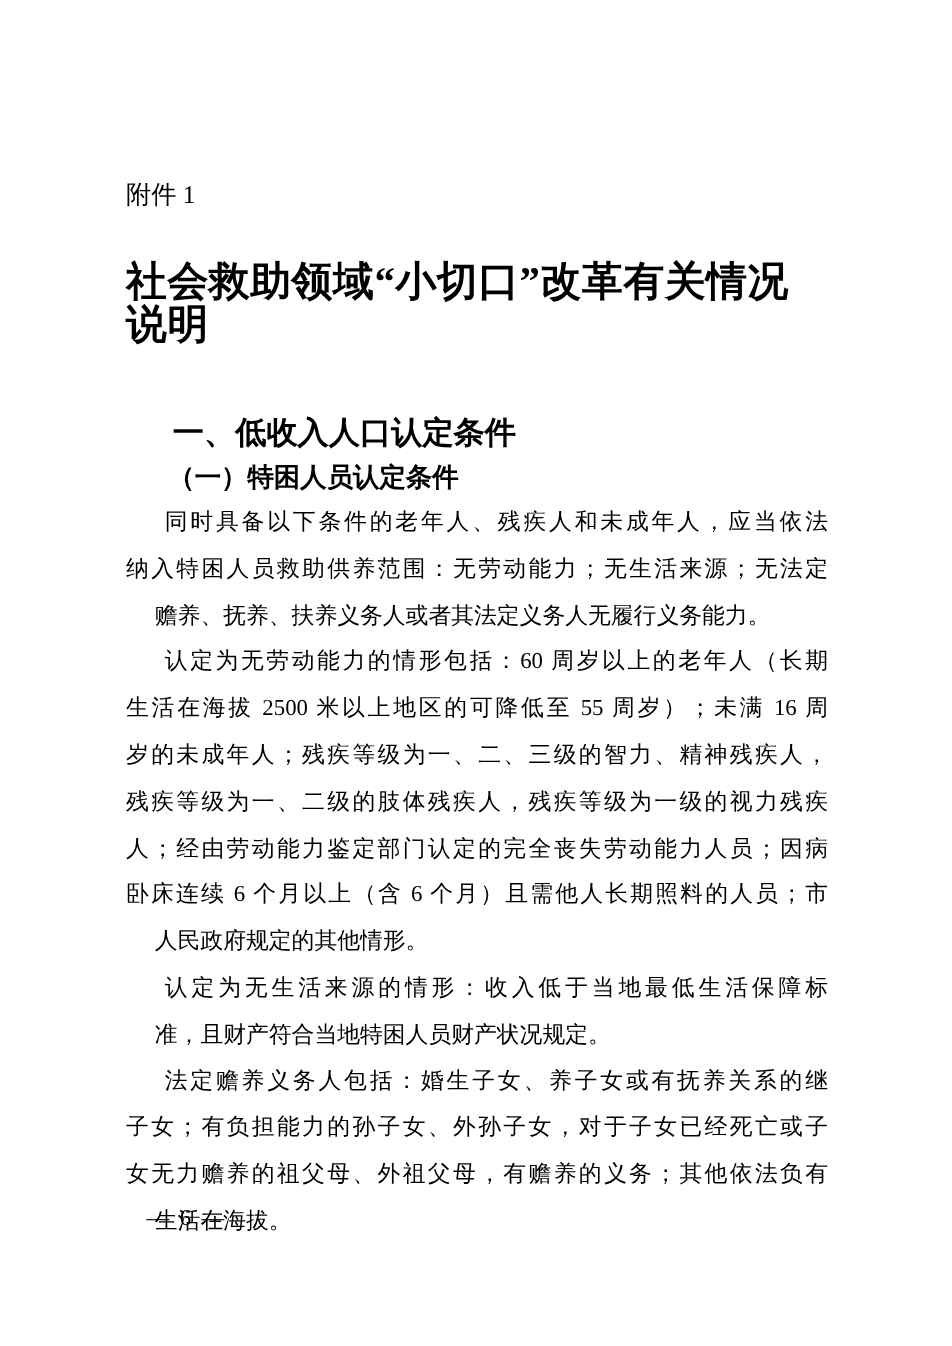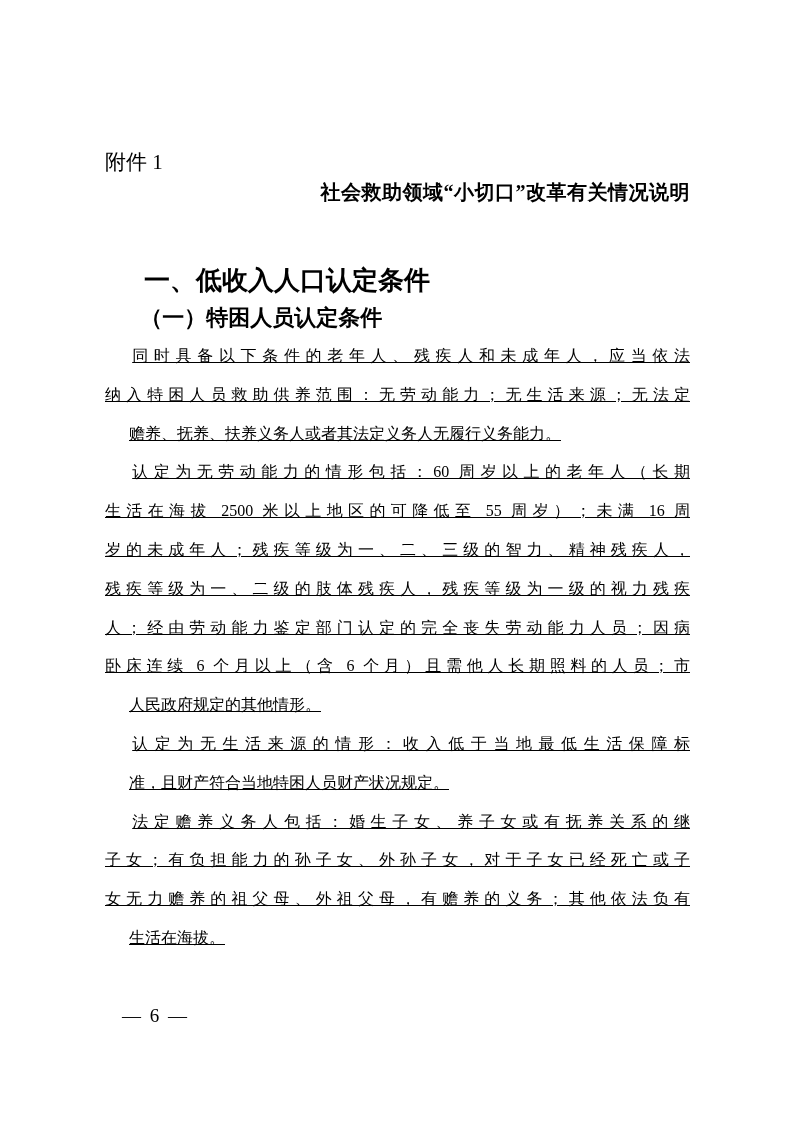--- a/index.html
+++ b/index.html
@@ -16,50 +16,50 @@
   }
   .content {
     padding: 150px 103px 0 105px;
   }
   .attachment-label {
     font-size: 21px;
     line-height: 24px;
     font-weight: normal;
   }
   .doc-title {
-    font-size: 20px;
+    margin-top: 44px;
+    font-size: 34px;
     line-height: 36px;
     font-weight: bold;
-    text-align: right;
+    text-align: left;
     letter-spacing: 0.5px;
     font-family: "Liberation Serif", "DejaVu Serif", serif;
   }
   .heading-l1 {
     margin-top: 51px;
     font-size: 26px;
     line-height: 38px;
     font-weight: bold;
     text-indent: 1.5em;
     font-family: "Liberation Sans", "DejaVu Sans", sans-serif;
   }
   .heading-l2 {
     font-size: 22px;
     line-height: 38px;
     font-weight: bold;
     text-indent: 1.6em;
     font-family: "Liberation Serif", "DejaVu Serif", serif;
   }
   .body-text .line {
-    font-size: 16px;
+    font-size: 19px;
     line-height: 38.8px;
     text-align: justify;
     text-align-last: justify;
     text-justify: inter-character;
     white-space: nowrap;
-    text-decoration: underline;
   }
   .body-text .line.para-start { text-indent: 1.7em; }
   .body-text .line.para-end   { text-align-last: left; white-space: normal; margin-left: 24px; }
   .page-number {
     position: absolute;
     left: 122px;
     top: 1004px;
     font-size: 19px;
     line-height: 24px;
     letter-spacing: 2px;

